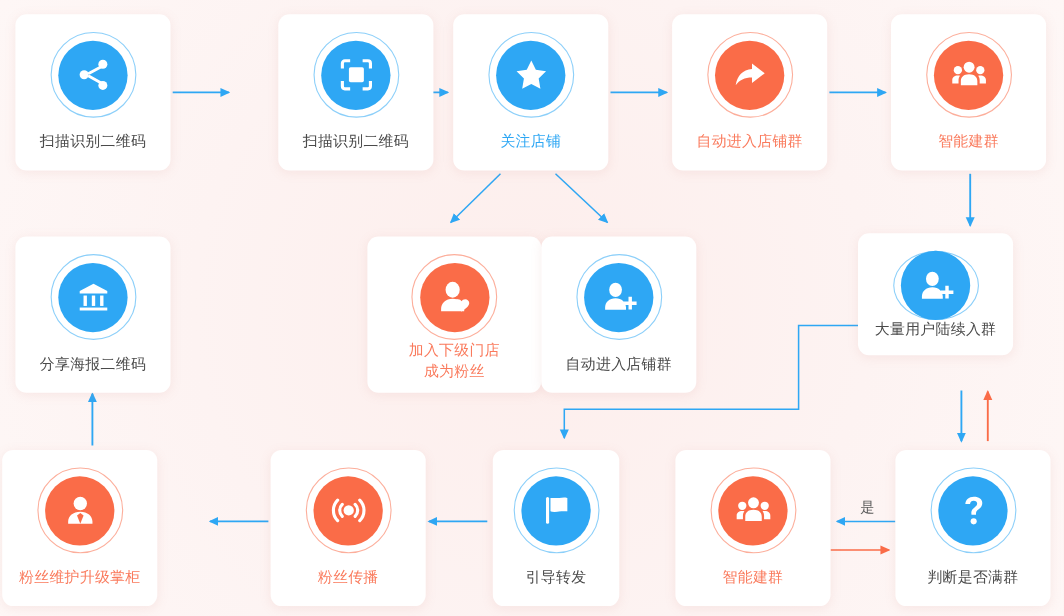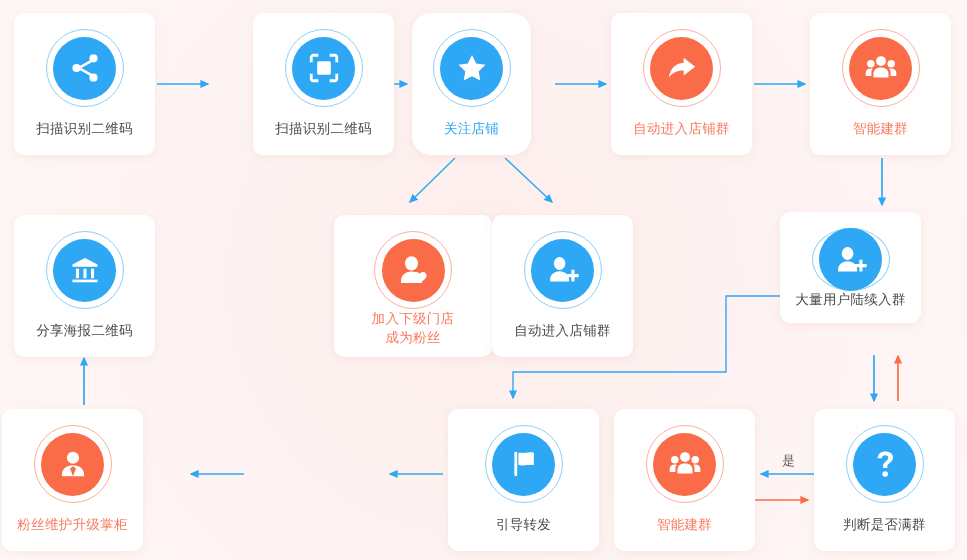--- a/index.html
+++ b/index.html
@@ -138,21 +138,21 @@
           <path d="M16 3h3.4A1.6 1.6 0 0121 4.6V8"></path>
           <path d="M21 16v3.4a1.6 1.6 0 01-1.6 1.6H16"></path>
           <path d="M8 21H4.6A1.6 1.6 0 013 19.4V16"></path>
           <rect x="7.2" y="7.2" width="9.6" height="9.6" rx="1.1" fill="#fff" stroke="none"></rect>
         </svg>
       </div>
     </div>
     <div class="card-label lbl-dark label-pad">扫描识别二维码</div>
   </div>
 
-  <div class="card" style="left:412px;top:13px;width:119px;height:142px;border-radius:19px;">
+  <div class="card" style="left:412px;top:13px;width:141px;height:142px;">
     <div class="icon-wrap blue">
       <div class="ring"></div>
       <div class="disc">
         <svg width="36" height="36" viewBox="0 0 24 24" fill="#fff">
           <path d="M12 3.4l2.76 5.6 6.18.9-4.47 4.36 1.06 6.15L12 17.5l-5.53 2.91 1.06-6.15L3.06 9.9l6.18-.9z"></path>
         </svg>
       </div>
     </div>
     <div class="card-label lbl-blue label-pad">关注店铺</div>
   </div>
@@ -252,22 +252,37 @@
         <svg width="34" height="34" viewBox="0 0 24 24" fill="#fff">
           <circle cx="12" cy="7.6" r="4.3"></circle>
           <path d="M12 12.8c-4.6 0-7.8 2.7-7.8 6.4v1.4h15.6v-1.4c0-3.7-3.2-6.4-7.8-6.4z"></path>
           <path d="M12 13.6l-2.1 1.6 2.1 5.4 2.1-5.4z" fill="#fa6c48"></path>
         </svg>
       </div>
     </div>
     <div class="card-label lbl-orange label-pad">粉丝维护升级掌柜</div>
   </div>
 
-
-  <div class="card" style="left:448px;top:409px;width:151px;height:142px;">
+  <div class="card" style="left:246px;top:409px;width:141px;height:142px;">
+    <div class="icon-wrap orange">
+      <div class="ring"></div>
+      <div class="disc">
+        <svg width="36" height="36" viewBox="0 0 24 24" fill="none" stroke="#fff" stroke-width="1.9" stroke-linecap="round">
+          <circle cx="12" cy="12" r="3.1" fill="#fff" stroke="none"></circle>
+          <path d="M8.1 8.4a5 5 0 000 7.2"></path>
+          <path d="M15.9 8.4a5 5 0 010 7.2"></path>
+          <path d="M5.3 5.8a8.8 8.8 0 000 12.4"></path>
+          <path d="M18.7 5.8a8.8 8.8 0 010 12.4"></path>
+        </svg>
+      </div>
+    </div>
+    <div class="card-label lbl-orange label-pad">粉丝传播</div>
+  </div>
+
+  <div class="card" style="left:448px;top:409px;width:115px;height:142px;">
     <div class="icon-wrap blue">
       <div class="ring"></div>
       <div class="disc">
         <svg width="34" height="34" viewBox="0 0 24 24" fill="#fff">
           <rect x="5.2" y="3.4" width="2" height="17.2" rx="1"></rect>
           <path d="M8.2 4.1h10.6v8.5H8.2z"></path>
           <path d="M8.2 12.6c3.6 1.5 7.1-1.2 10.6 0V4.1c-3.5-1.2-7 1.5-10.6 0z"></path>
         </svg>
       </div>
     </div>

